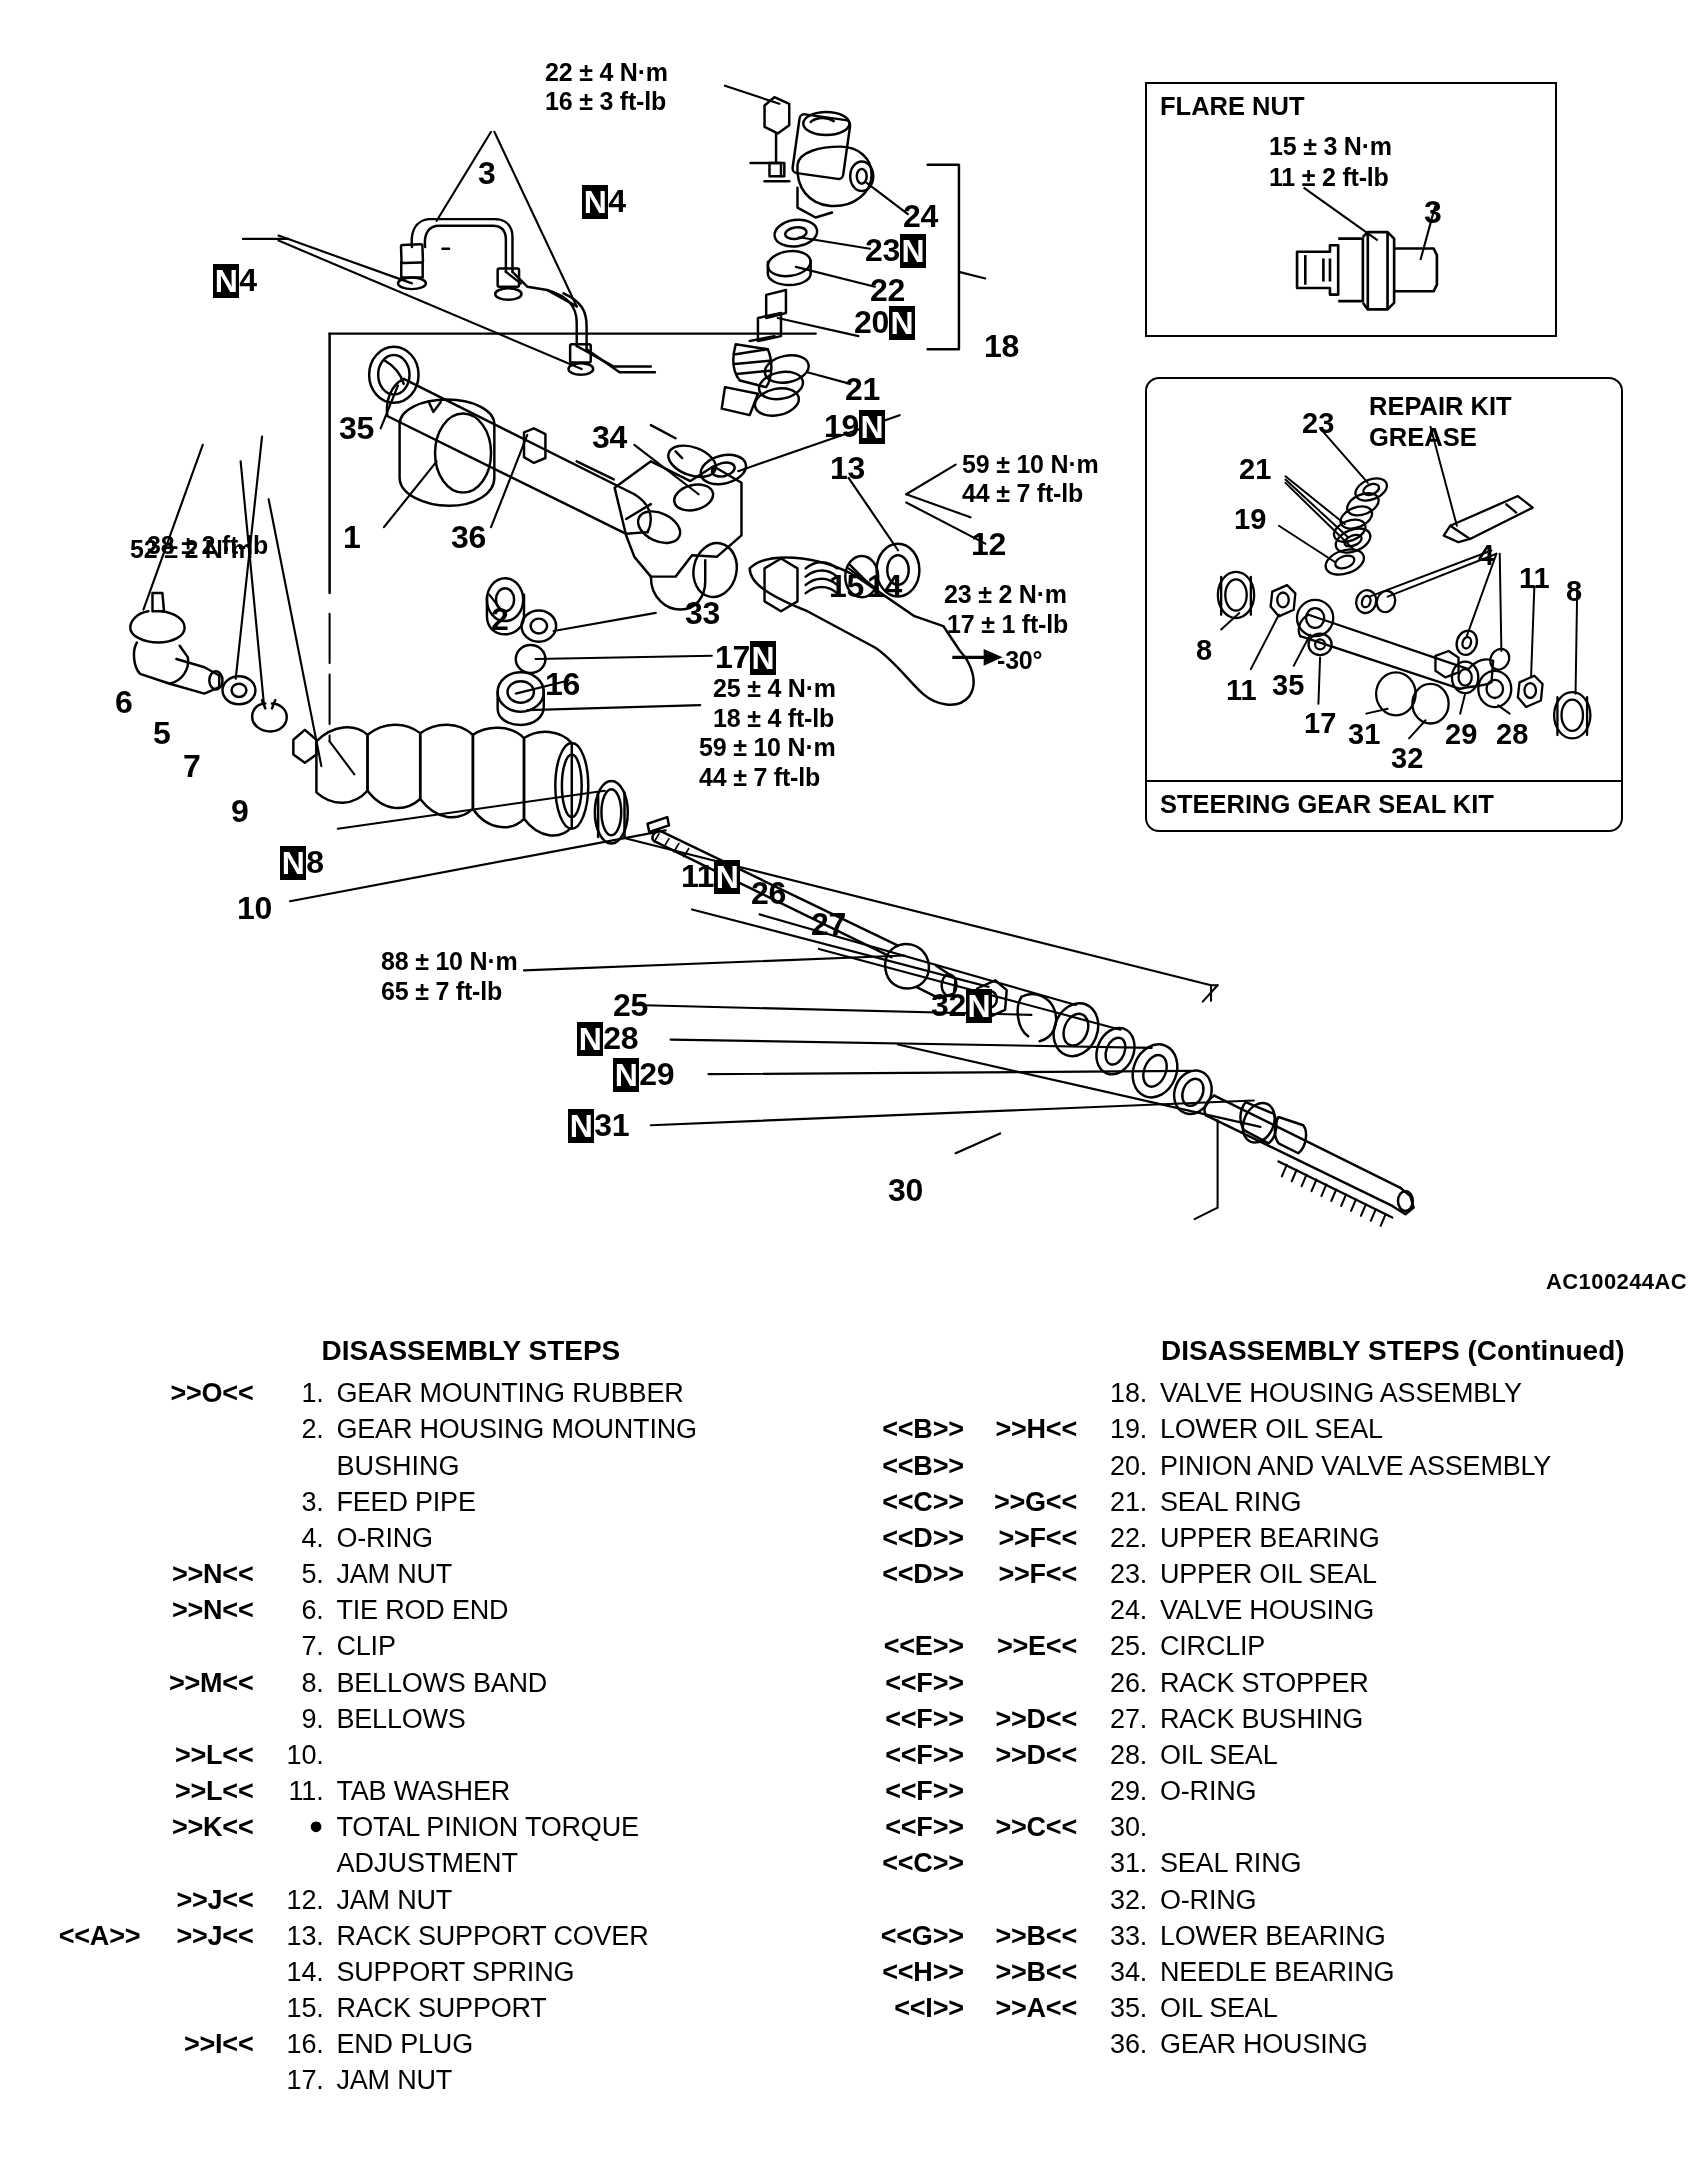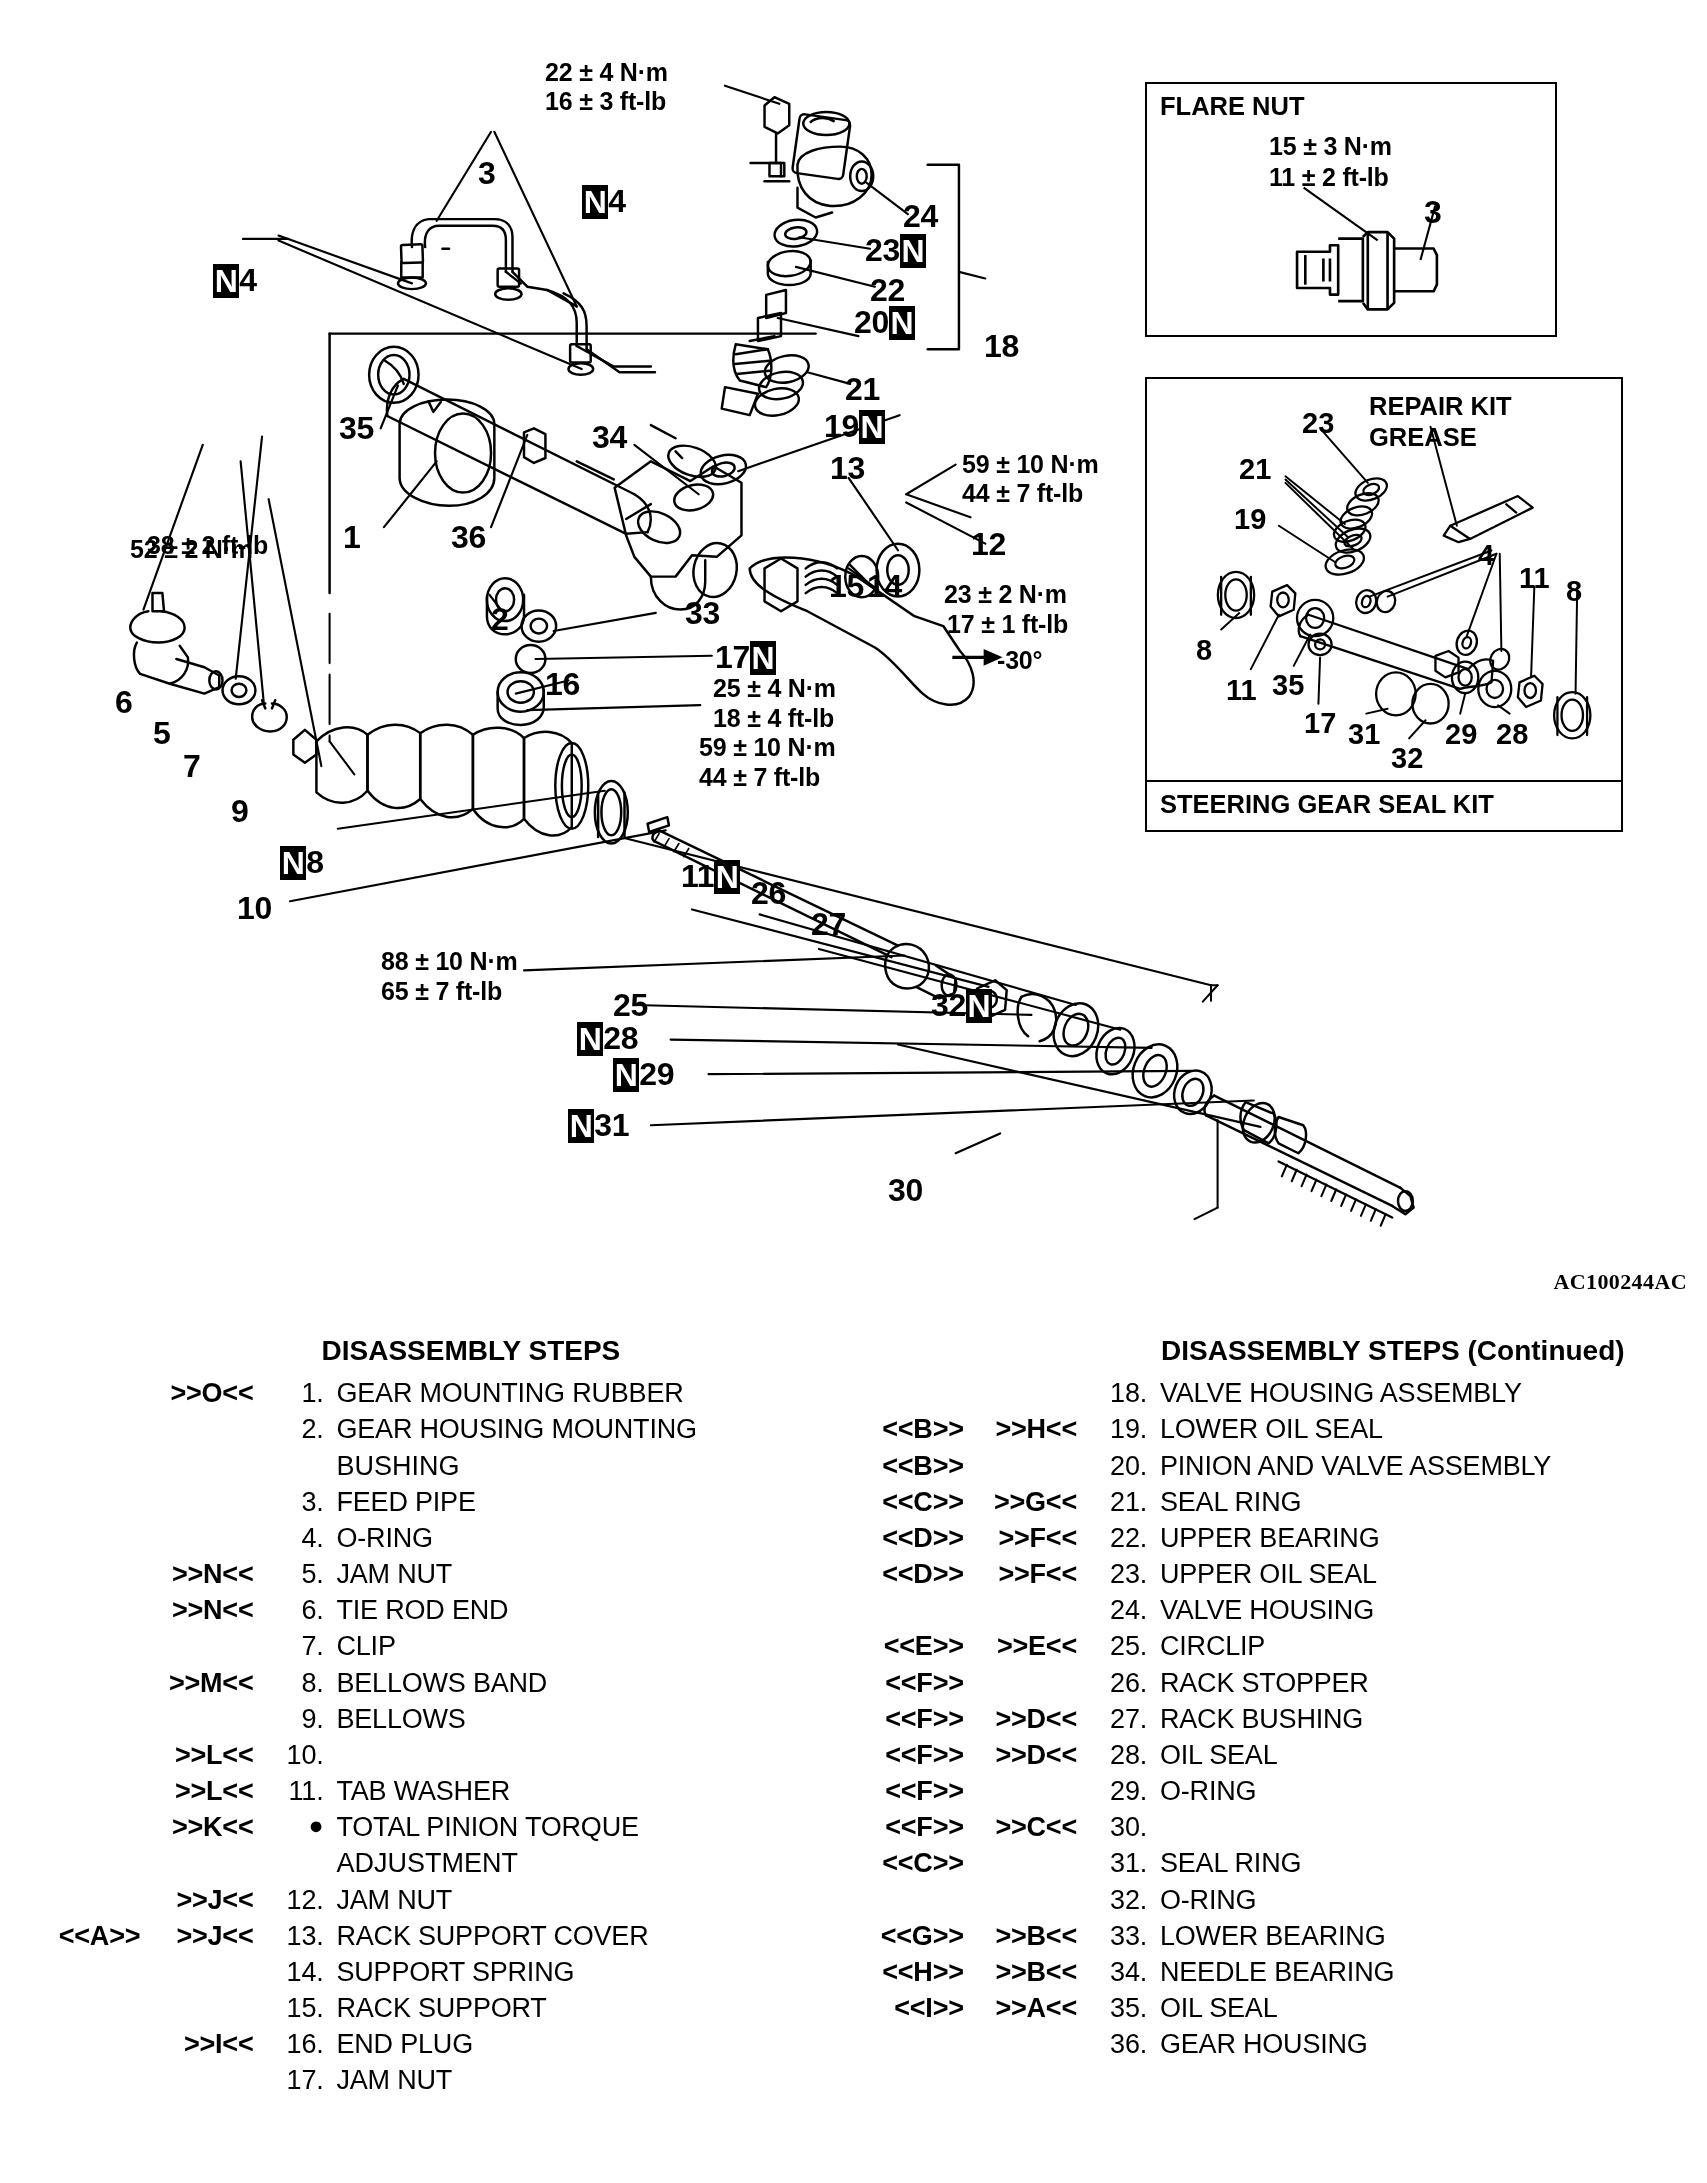--- a/index.html
+++ b/index.html
@@ -56,21 +56,21 @@
   }
   .mk-a { width: 132px; text-align: right; font-weight: bold; padding-right: 8.2px; flex: none; }
   .mk-b { width: 115px; text-align: right; font-weight: bold; padding-right: 10px; flex: none; }
   .idx  { width: 73px;  text-align: right; padding-right: 13px; flex: none; }
   .nm   { flex: 1; }
   .cont { padding-left: 320px; font-size: 27px; line-height: 1.34; }
   .bullet { font-size: 25px; }
 
   .accode {
     position: absolute; right: 20px; top: 1269px;
-    font-weight: bold; font-size: 22px; letter-spacing: 0.4px; font-family: Liberation Serif, serif;
+    font-weight: bold; font-size: 22px; letter-spacing: 0.4px;
   }
 
   svg.art { position: absolute; left: 0; top: 0; pointer-events: none; }
 </style>
 </head>
 <body>
 
 <div id="sheet">
 
   <svg class="art" width="1707" height="1318" viewBox="0 0 2072 1600">
@@ -452,21 +452,21 @@
         <path d="M192 208 L192 244"></path>
 
         <g stroke-width="2.6">
           <path d="M190 126 L280 190"></path>
           <path d="M350 148 L332 214"></path>
         </g>
       </g>
     </svg>
   </div>
 
-  <div class="panel" style="left:1145px; top:377px; width:478px; height:455px;">
+  <div class="panel" style="left:1145px; top:377px; width:478px; height:455px;border-radius:14px;">
 
     <div class="t kitlbl" style="left:222px; top:13px;">REPAIR KIT</div>
     <div class="t kitlbl" style="left:222px; top:44px;">GREASE</div>
 
     <div class="t num-sm" style="left:155px; top:28px;">23</div>
     <div class="t num-sm" style="left:92px; top:74px;">21</div>
     <div class="t num-sm" style="left:87px; top:124px;">19</div>
     <div class="t num-sm" style="left:331px; top:160px;">4</div>
     <div class="t num-sm" style="left:372px; top:183px;">11</div>
     <div class="t num-sm" style="left:419px; top:196px;">8</div>

